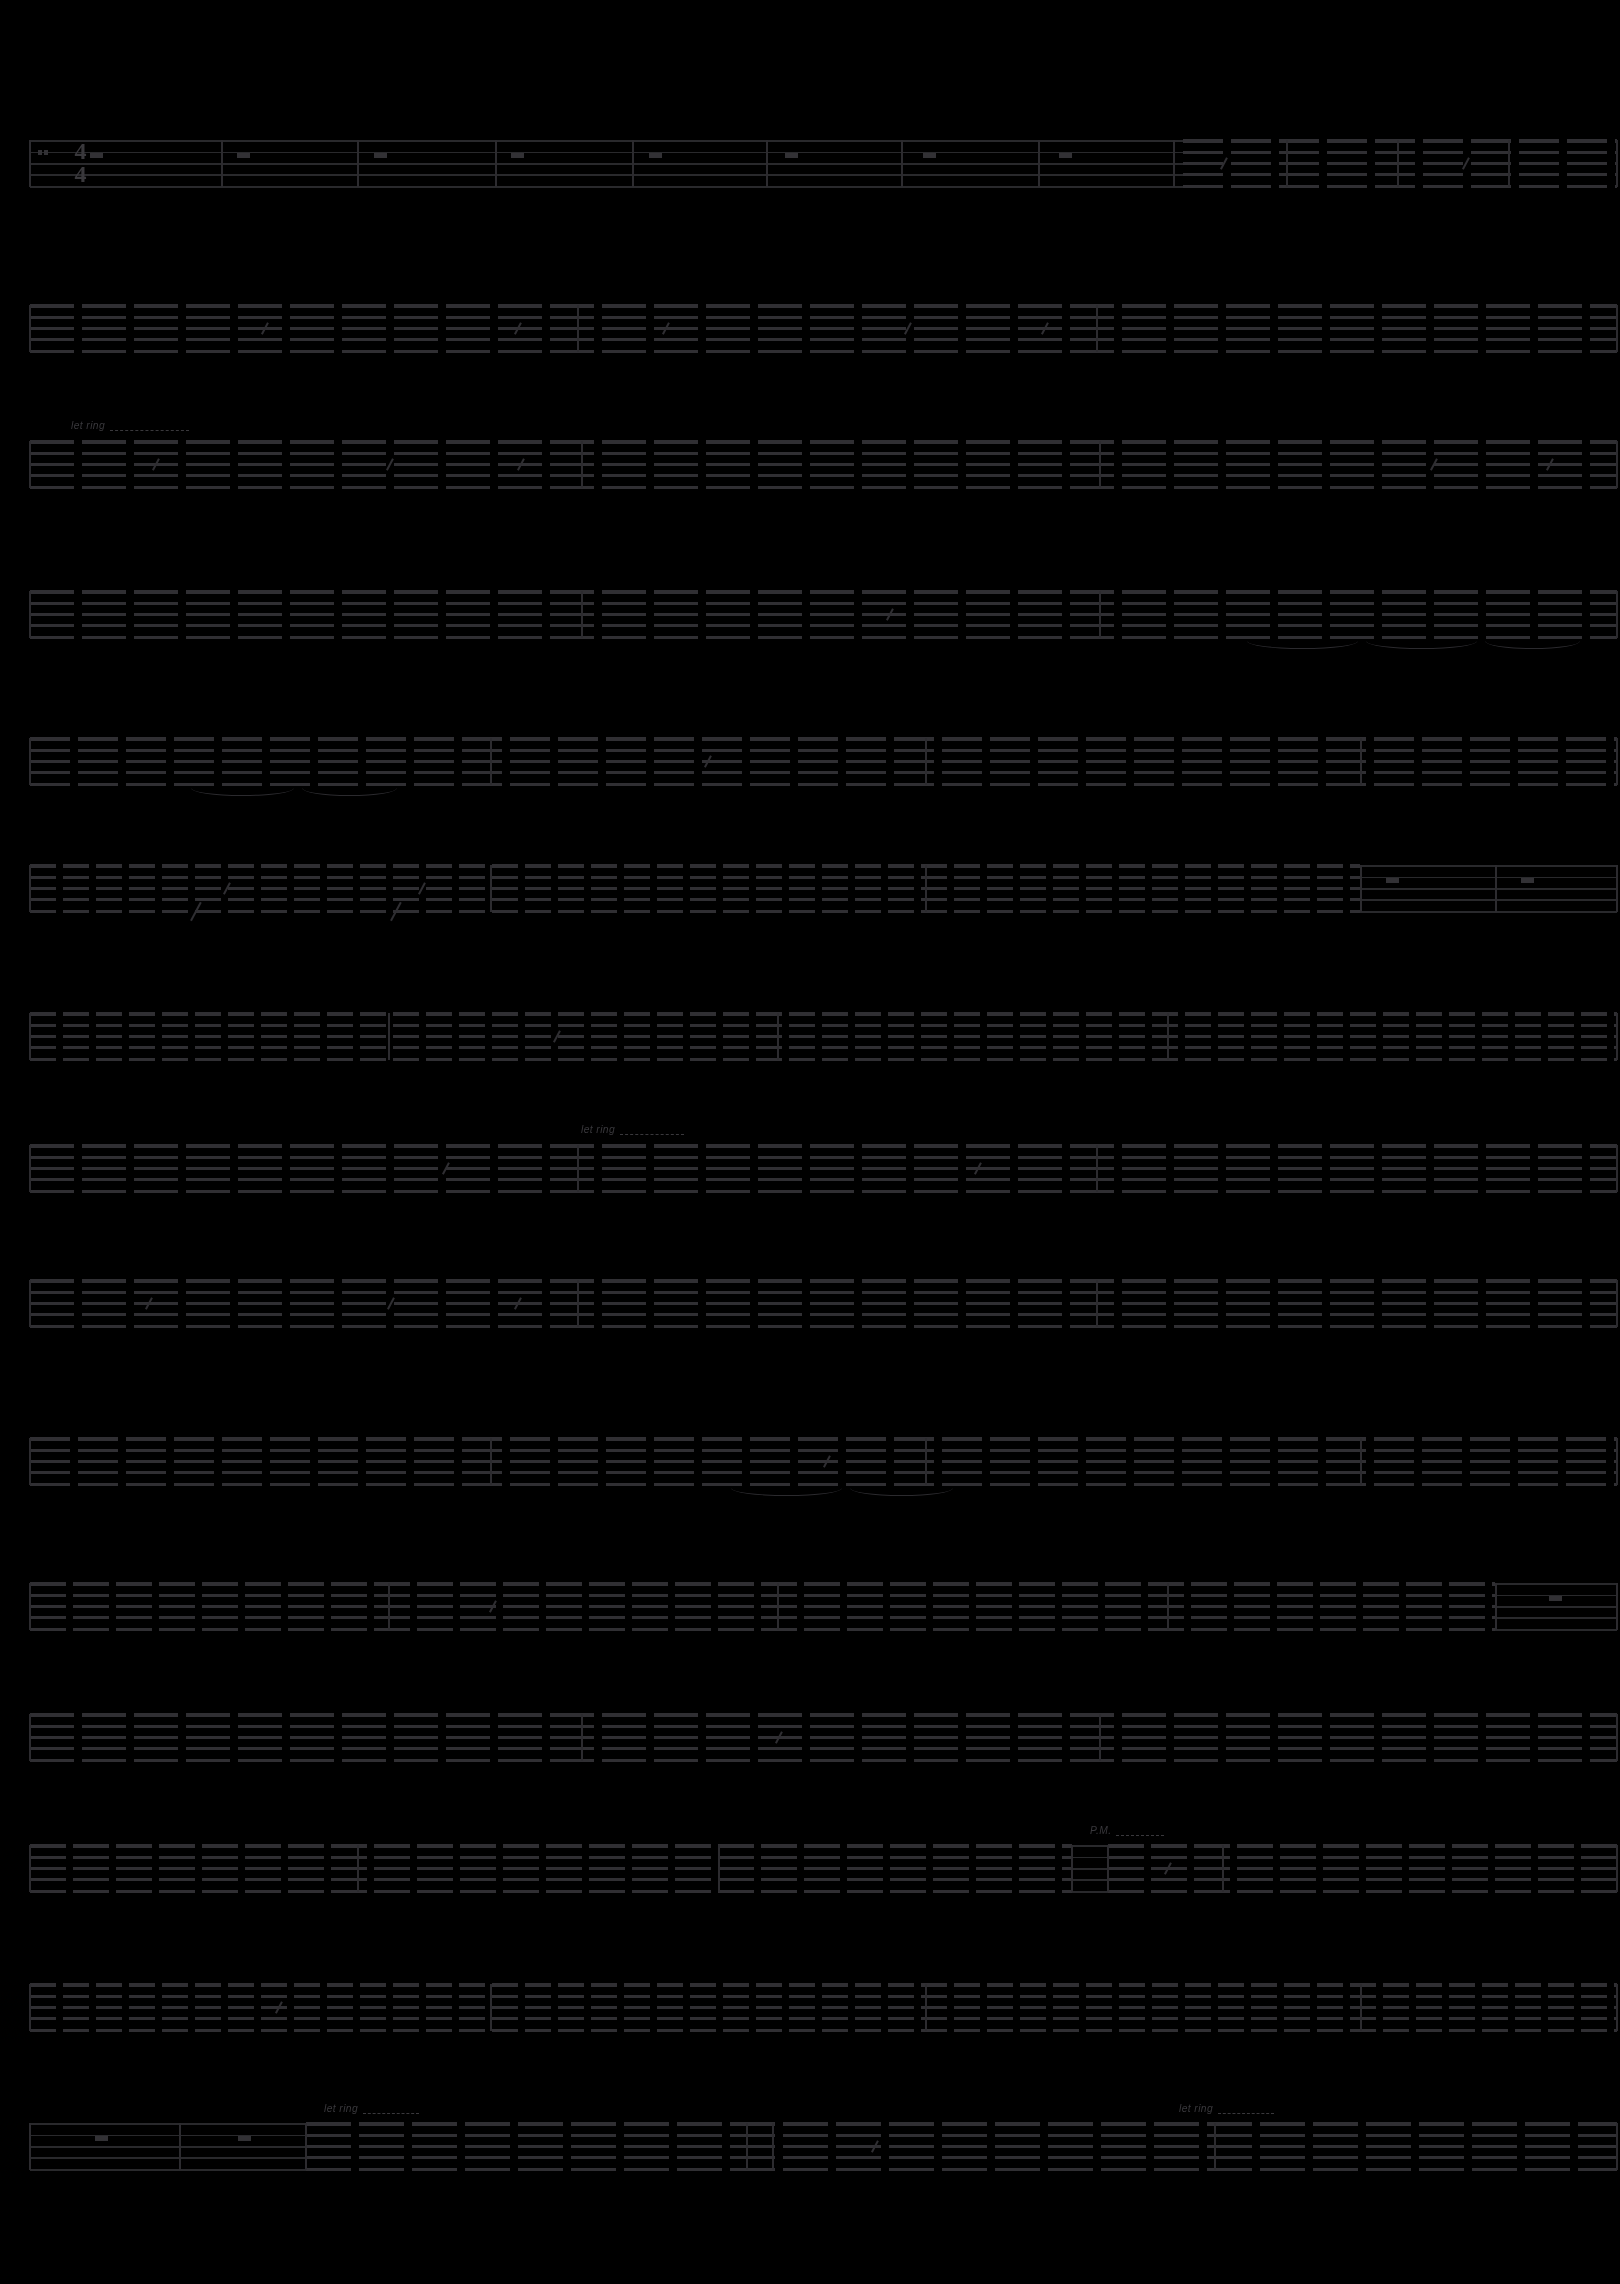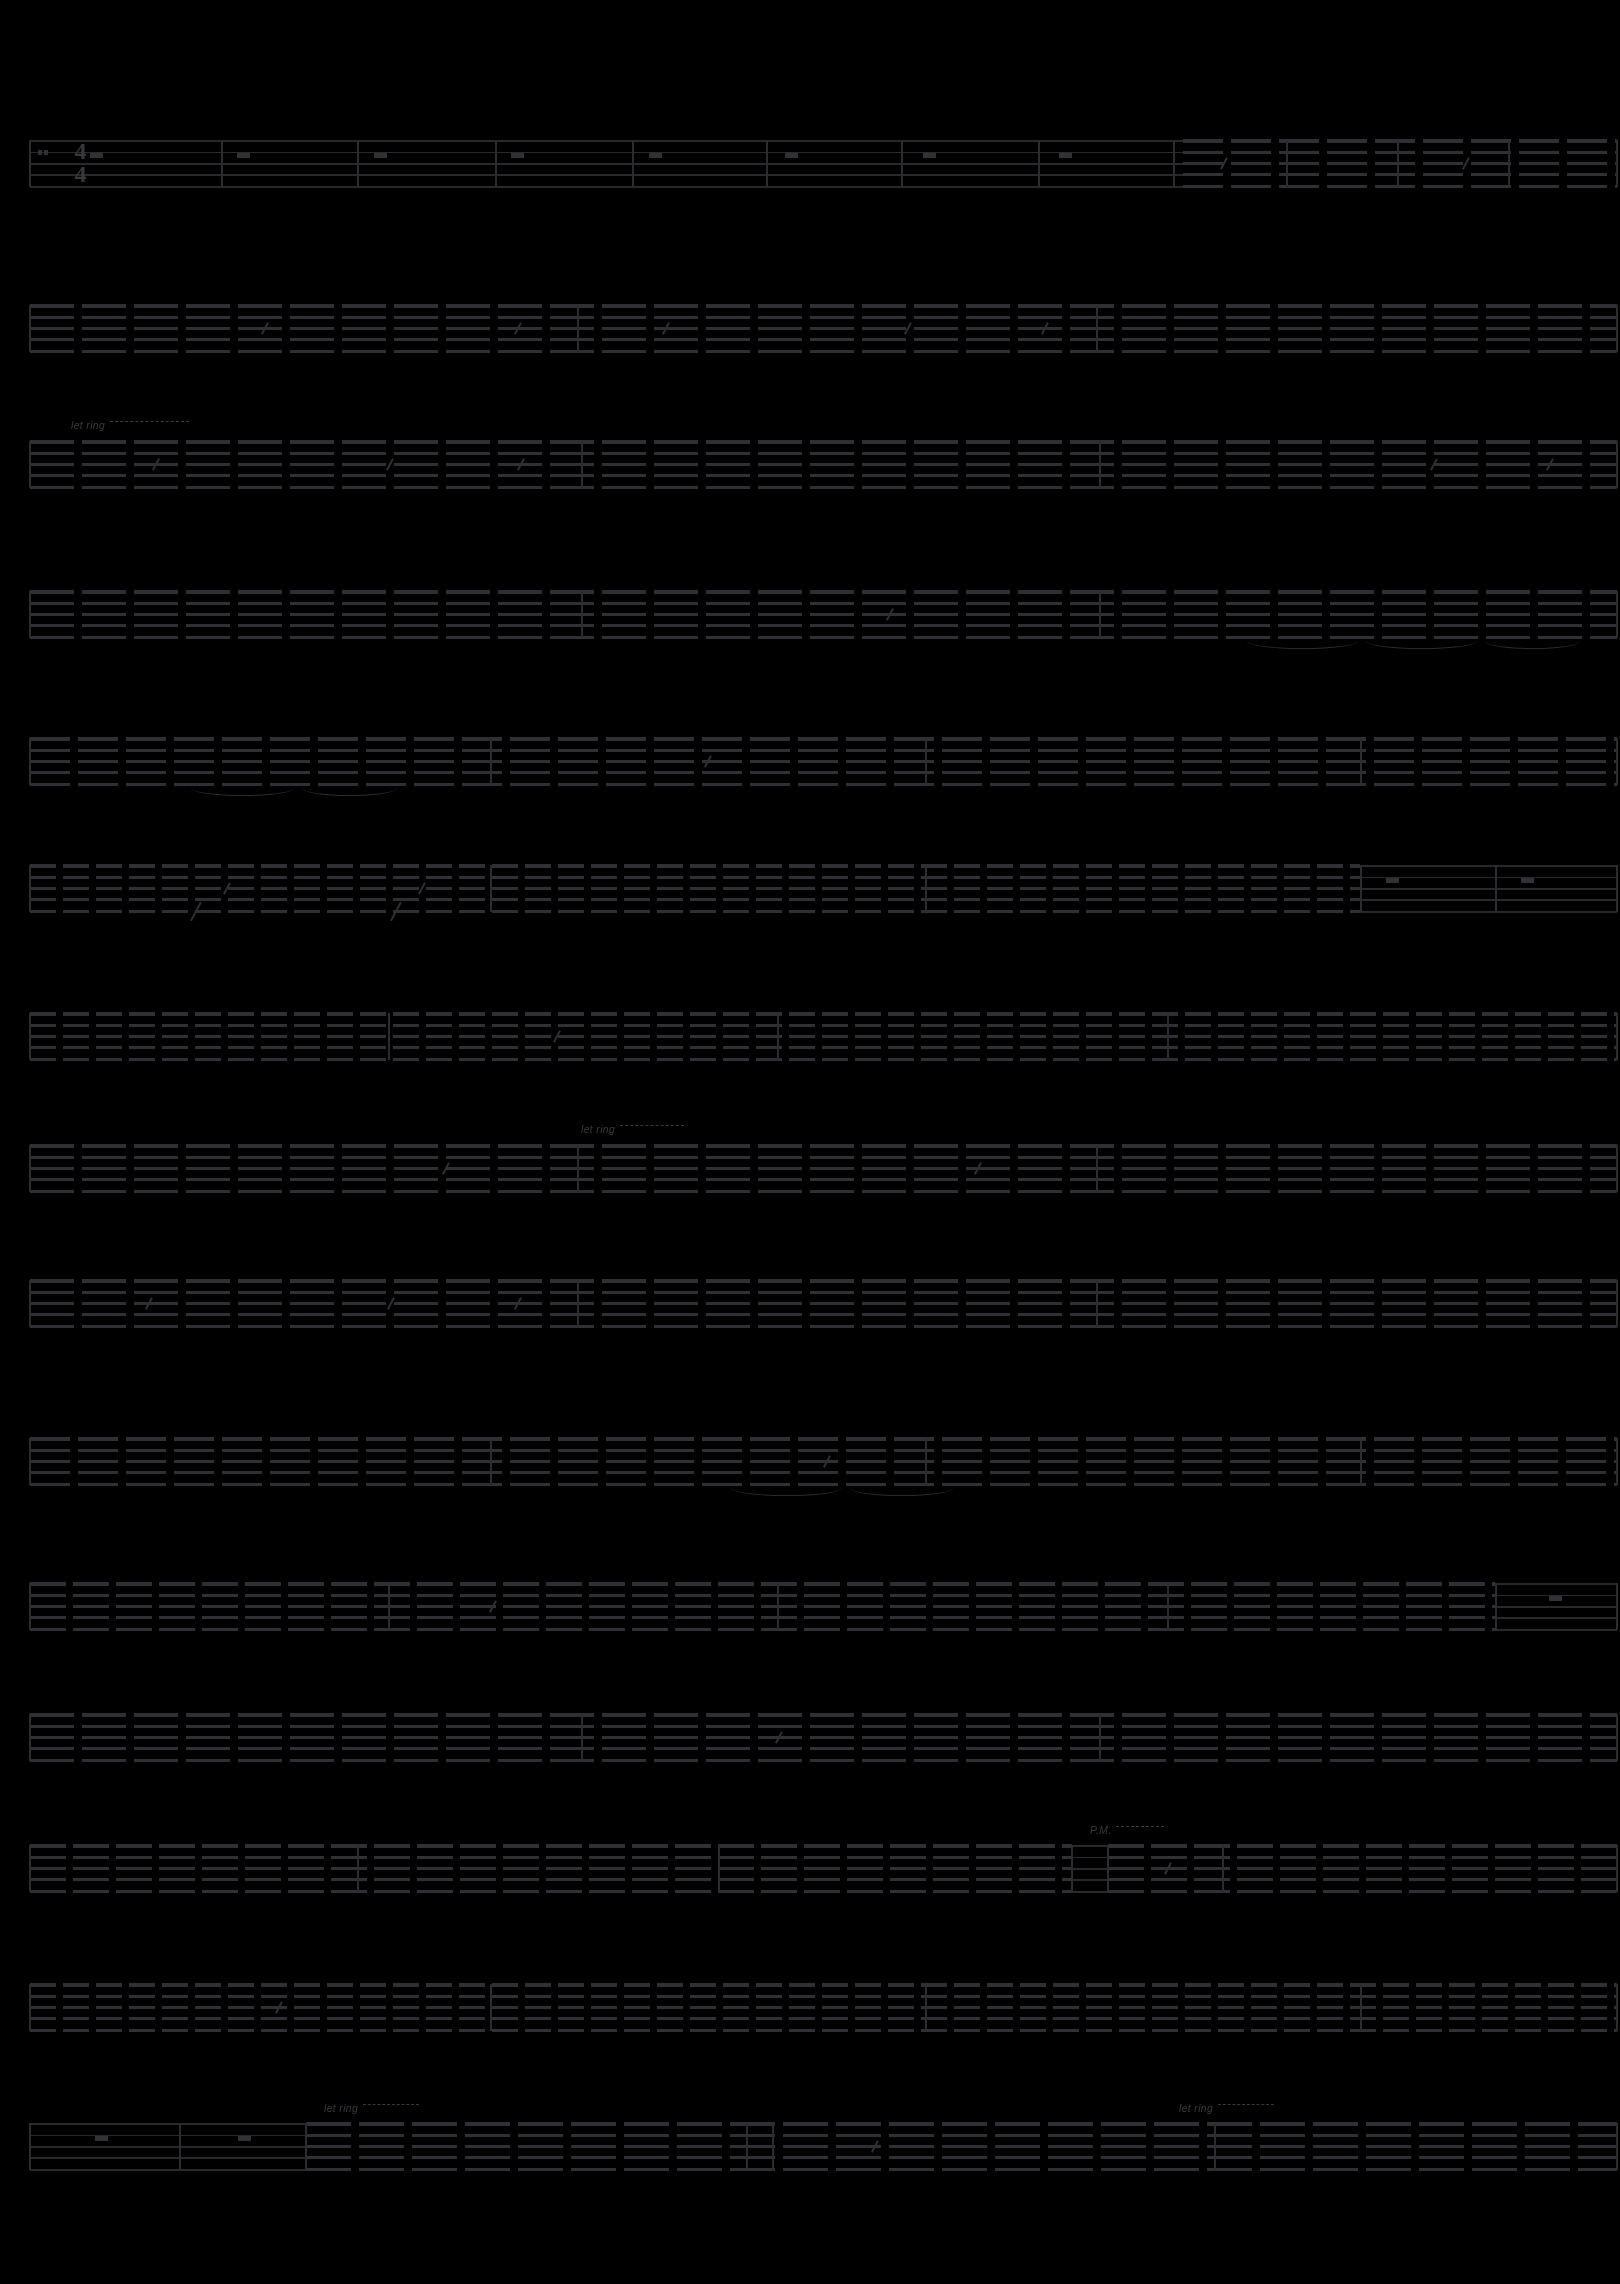--- a/index.html
+++ b/index.html
@@ -1,20 +1,20 @@
 <!DOCTYPE html>
 <html style="font-size:12.7px"><head>
 <meta charset="utf-8">
 <style>
   html,body{margin:0;padding:0;background:#000;}
   #page{position:relative;width:1620px;height:2284px;background:#000000;overflow:hidden;
         font-family:"Liberation Sans",sans-serif;}
   .arc{position:absolute;border:solid transparent;border-bottom-color:inherit;
        border-width:0 0 1.6px 0;border-radius:0 0 50% 50%/0 0 100% 100%;}
-  .annotation{position:absolute;display:flex;align-items:flex-start;gap:4.8px;}
+  .annotation{position:absolute;display:flex;align-items:flex-end;gap:4.8px;}
   .annotation .ann-label{font-size:10.3px;letter-spacing:0.4px;font-style:italic;line-height:1;}
   .annotation .ann-dashes{height:0;border-bottom:1.6px dashed;}
 </style>
 </head>
 <body>
 
 <div id="page">
   <div id="score">
       <div style="position: absolute; top: 141px; left: 0px; width: 100%; height: 49px;">
         <div style="position: absolute; left: 30px; width: 1153px; top: -0.8px; height: 1.6px; background: rgb(41, 41, 44);"></div>

